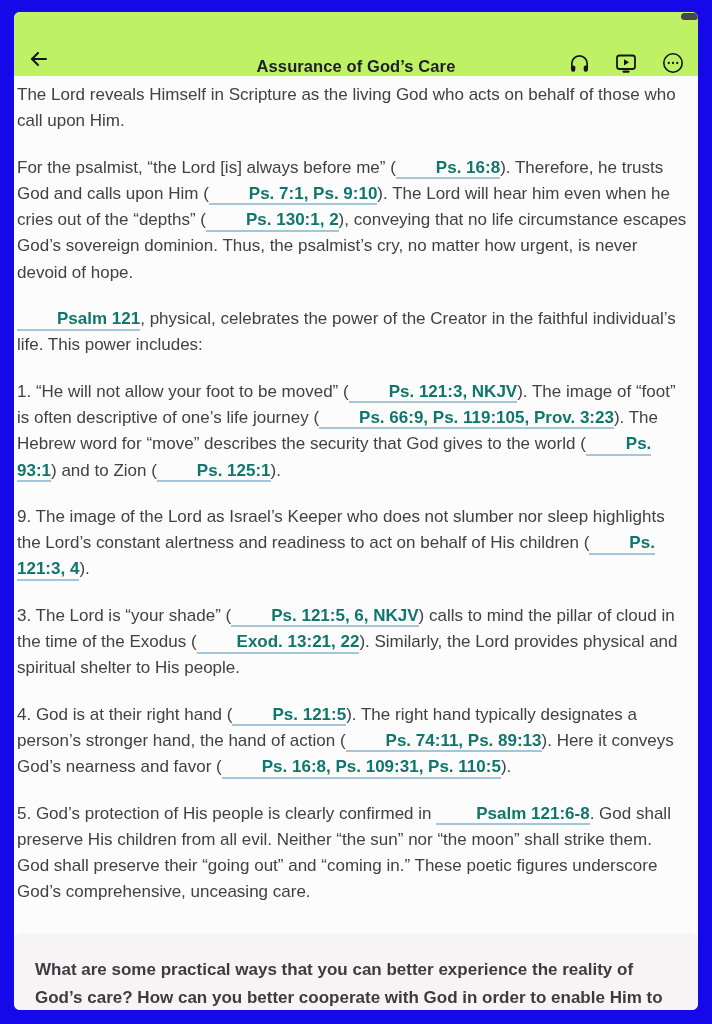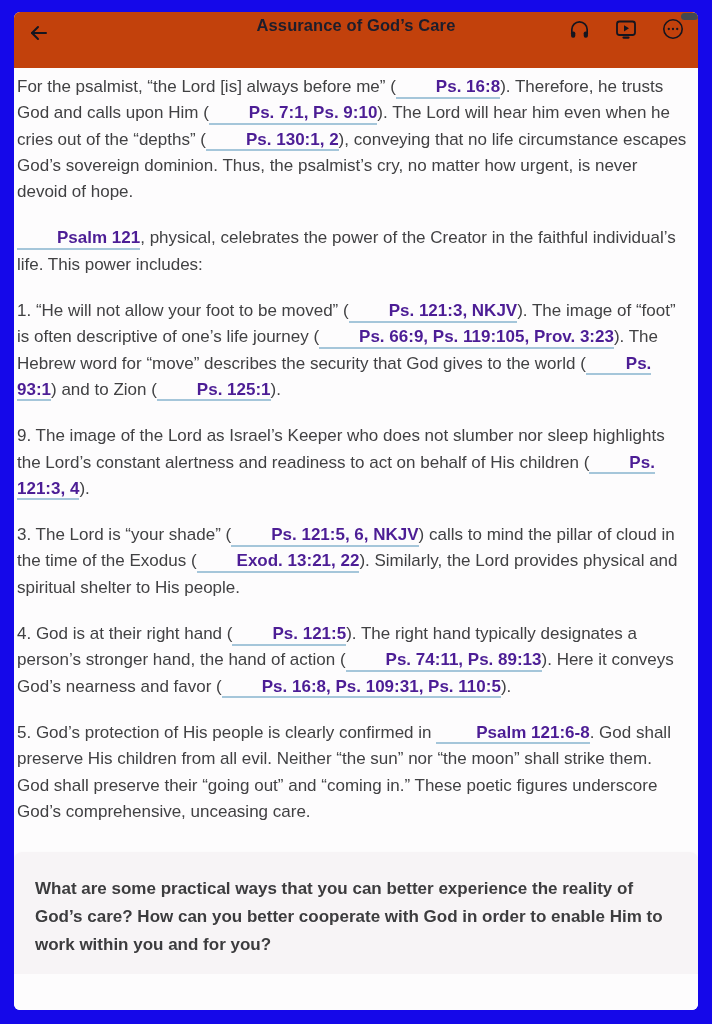--- a/index.html
+++ b/index.html
@@ -18,24 +18,24 @@
     border-radius: 6px;
     overflow: hidden;
     display: flex;
     flex-direction: column;
   }
   
   .header {
     position: relative;
     height: 52px;
     flex: 0 0 52px;
-    background: #c2410c;
+    background: #bef264;
     display: flex;
-    align-items: flex-start;
-    padding: 4px 12px 0 8px;
+    align-items: flex-end;
+    padding: 12px 12px 0 8px;
   }
   .back-btn {
     width: 34px; height: 34px;
     display: flex; align-items: center; justify-content: center;
     cursor: pointer;
     background: none; border: none; padding: 0;
   }
   .header-title {
     position: absolute;
     left: 0; right: 0;
@@ -70,21 +70,21 @@
   
   .article {
     padding: 6px 10px 0 3px;
     color: #414143;
     font-size: 17px;
     line-height: 26.3px;
   }
   .para { margin: 0 0 20px 0; }
   .ref {
     font-weight: bold;
-    color: #4c1d95;
+    color: #0f766e;
     border-bottom: 2px solid #a5c6da;
     padding-bottom: 0.5px;
     cursor: pointer;
     text-decoration: none;
     padding-left: 40px;
   }
   
   .question-block {
     margin-top: 7px;
     background: #f7f4f6;
@@ -146,20 +146,21 @@
             <circle cx="7.8" cy="12" r="1.15" fill="#15151f" stroke="none"></circle>
             <circle cx="12" cy="12" r="1.15" fill="#15151f" stroke="none"></circle>
             <circle cx="16.2" cy="12" r="1.15" fill="#15151f" stroke="none"></circle>
           </svg>
         </span>
       </button>
     </div>
   </div>
 
   <div class="article" id="article">
+      <p class="para"><span>The Lord reveals Himself in Scripture as the living God who acts on behalf of those who call upon Him.</span></p>
       <p class="para"><span>For the psalmist, “the Lord [is] always before me” (</span><span class="ref">Ps. 16:8</span><span>). Therefore, he trusts God and calls upon Him (</span><span class="ref">Ps. 7:1, Ps. 9:10</span><span>). The Lord will hear him even when he cries out of the “depths” (</span><span class="ref">Ps. 130:1, 2</span><span>), conveying that no life circumstance escapes God’s sovereign dominion. Thus, the psalmist’s cry, no matter how urgent, is never devoid of hope.</span></p>
       <p class="para"><span class="ref">Psalm 121</span><span>, physical, celebrates the power of the Creator in the faithful individual’s life. This power includes:</span></p>
       <p class="para"><span>1. “He will not allow your foot to be moved” (</span><span class="ref">Ps. 121:3, NKJV</span><span>). The image of “foot” is often descriptive of one’s life journey (</span><span class="ref">Ps. 66:9, Ps. 119:105, Prov. 3:23</span><span>). The Hebrew word for “move” describes the security that God gives to the world (</span><span class="ref">Ps. 93:1</span><span>) and to Zion (</span><span class="ref">Ps. 125:1</span><span>).</span></p>
       <p class="para"><span>9. The image of the Lord as Israel’s Keeper who does not slumber nor sleep highlights the Lord’s constant alertness and readiness to act on behalf of His children (</span><span class="ref">Ps. 121:3, 4</span><span>).</span></p>
       <p class="para"><span>3. The Lord is “your shade” (</span><span class="ref">Ps. 121:5, 6, NKJV</span><span>) calls to mind the pillar of cloud in the time of the Exodus (</span><span class="ref">Exod. 13:21, 22</span><span>). Similarly, the Lord provides physical and spiritual shelter to His people.</span></p>
       <p class="para"><span>4. God is at their right hand (</span><span class="ref">Ps. 121:5</span><span>). The right hand typically designates a person’s stronger hand, the hand of action (</span><span class="ref">Ps. 74:11, Ps. 89:13</span><span>). Here it conveys God’s nearness and favor (</span><span class="ref">Ps. 16:8, Ps. 109:31, Ps. 110:5</span><span>).</span></p>
       <p class="para"><span>5. God’s protection of His people is clearly confirmed in </span><span class="ref">Psalm 121:6-8</span><span>. God shall preserve His children from all evil. Neither “the sun” nor “the moon” shall strike them. God shall preserve their “going out” and “coming in.” These poetic figures underscore God’s comprehensive, unceasing care.</span></p>
     </div>
 
   <div class="question-block">

